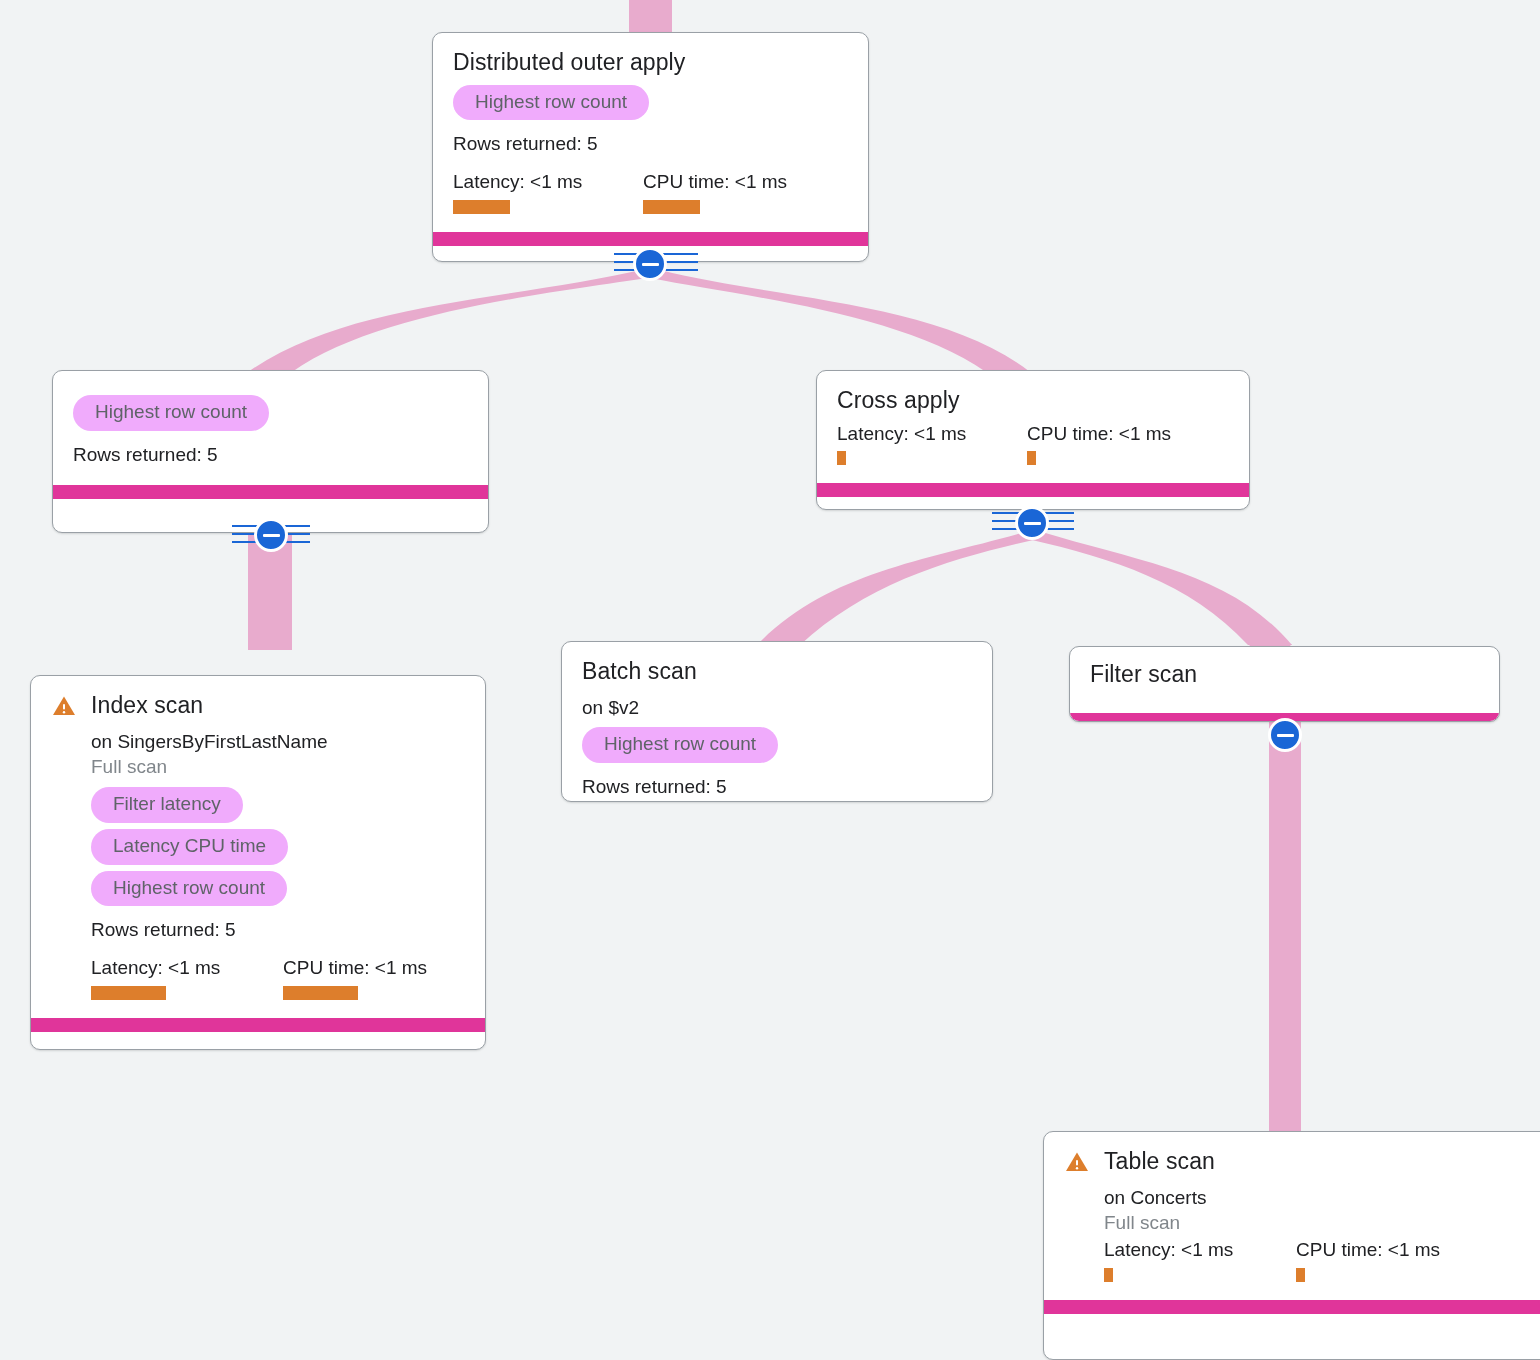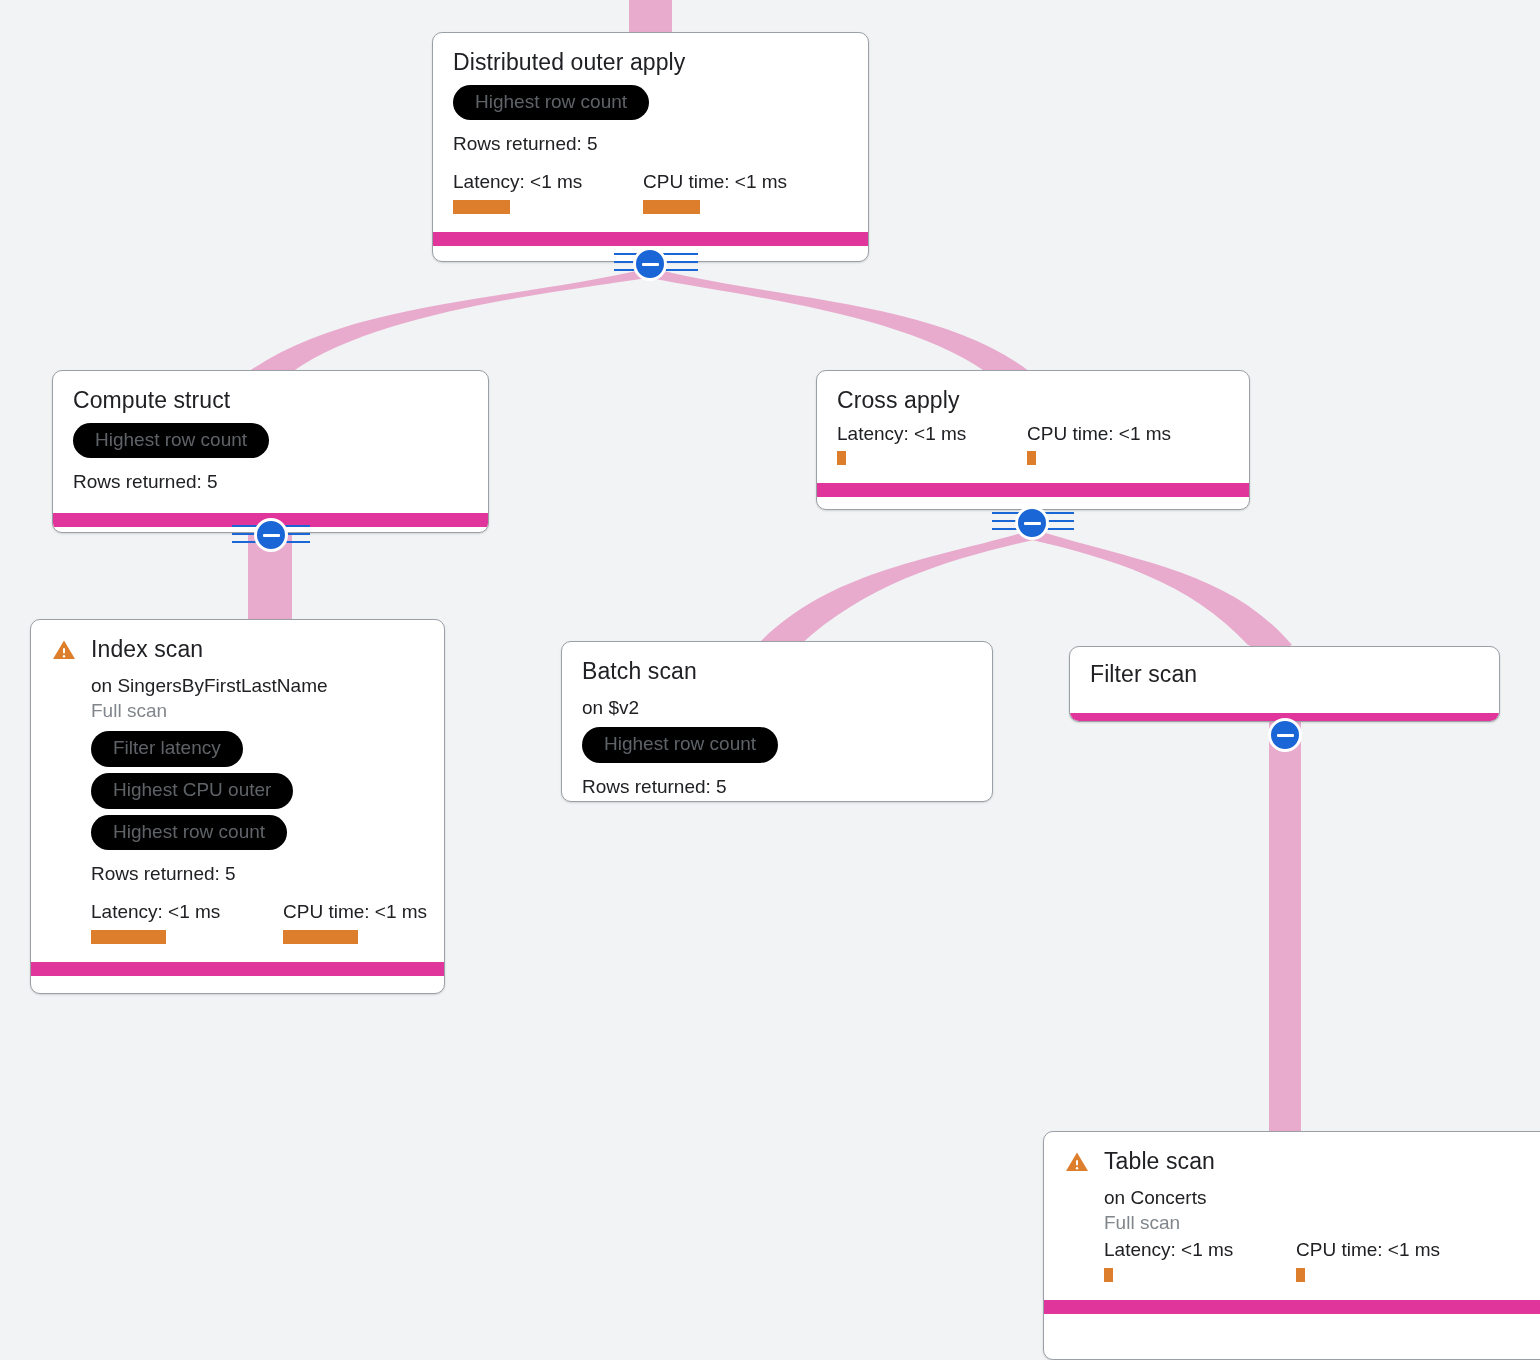--- a/index.html
+++ b/index.html
@@ -84,21 +84,21 @@
     color: #80868b;
     margin-top: 2px;
     line-height: 1.25;
   }
 
   .badges {
     margin-top: 8px;
   }
   .badge {
     display: inline-block;
-    background: #000000;
+    background: #f0abfc;
     color: #5f6368;
     border-radius: 999px;
     font-size: 19px;
     padding: 6px 22px 7px 22px;
     margin-bottom: 6px;
     line-height: 1.2;
   }
 
   .rows {
     font-size: 19px;
@@ -226,23 +226,20 @@
   </div>
   <div class="stripes" style="left:614px; top:253px; width:84px;">
     <i></i>
       <i></i>
       <i></i>
   </div>
   <div class="toggle" style="left:633px; top:247px;"></div>
 
   <div class="node" style="left:52px; top:370px; width:437px; height:163px;">
     <div class="node-body">
-      <div class="title-row">
-        <div class="node-title">Compute struct</div>
-      </div>
       <div class="badges">
         <span class="badge">Highest row count</span>
       </div>
       <div class="rows">Rows returned: 5</div>
     </div>
     <div class="node-footer"></div>
   </div>
   <div class="stripes" style="left:232px; top:525px; width:78px;">
     <i></i>
       <i></i>
@@ -268,36 +265,36 @@
     </div>
     <div class="node-footer"></div>
   </div>
   <div class="stripes" style="left:992px; top:512px; width:82px;">
     <i></i>
       <i></i>
       <i></i>
   </div>
   <div class="toggle" style="left:1015px; top:506px;"></div>
 
-  <div class="node with-icon" style="left:30px; top:619px; width:415px; height:375px;">
+  <div class="node with-icon" style="left:30px; top:675px; width:456px; height:375px;">
     <div class="node-body">
       <div class="title-row">
         <svg class="warn-icon" viewBox="0 0 24 24">
           <path d="M12 2.5 L23 21 L1 21 Z" fill="#dd7e2c"></path>
           <rect x="11" y="10" width="2" height="5.5" rx="1" fill="#ffffff"></rect>
           <circle cx="12" cy="18.3" r="1.2" fill="#ffffff"></circle>
         </svg>
         <div class="node-title">Index scan</div>
       </div>
       <div class="indent">
         <div class="subtitle">on SingersByFirstLastName</div>
         <div class="muted">Full scan</div>
         <div class="badges">
           <div><span class="badge">Filter latency</span></div>
-          <div><span class="badge">Highest CPU outer</span></div>
+          <div><span class="badge">Latency CPU time</span></div>
           <div><span class="badge">Highest row count</span></div>
         </div>
         <div class="rows">Rows returned: 5</div>
         <div class="metrics">
           <div class="metric" style="width:192px;">
             <div class="metric-label">Latency: &lt;1 ms</div>
             <div class="metric-bar" style="width:75px;"></div>
           </div>
           <div class="metric">
             <div class="metric-label">CPU time: &lt;1 ms</div>

